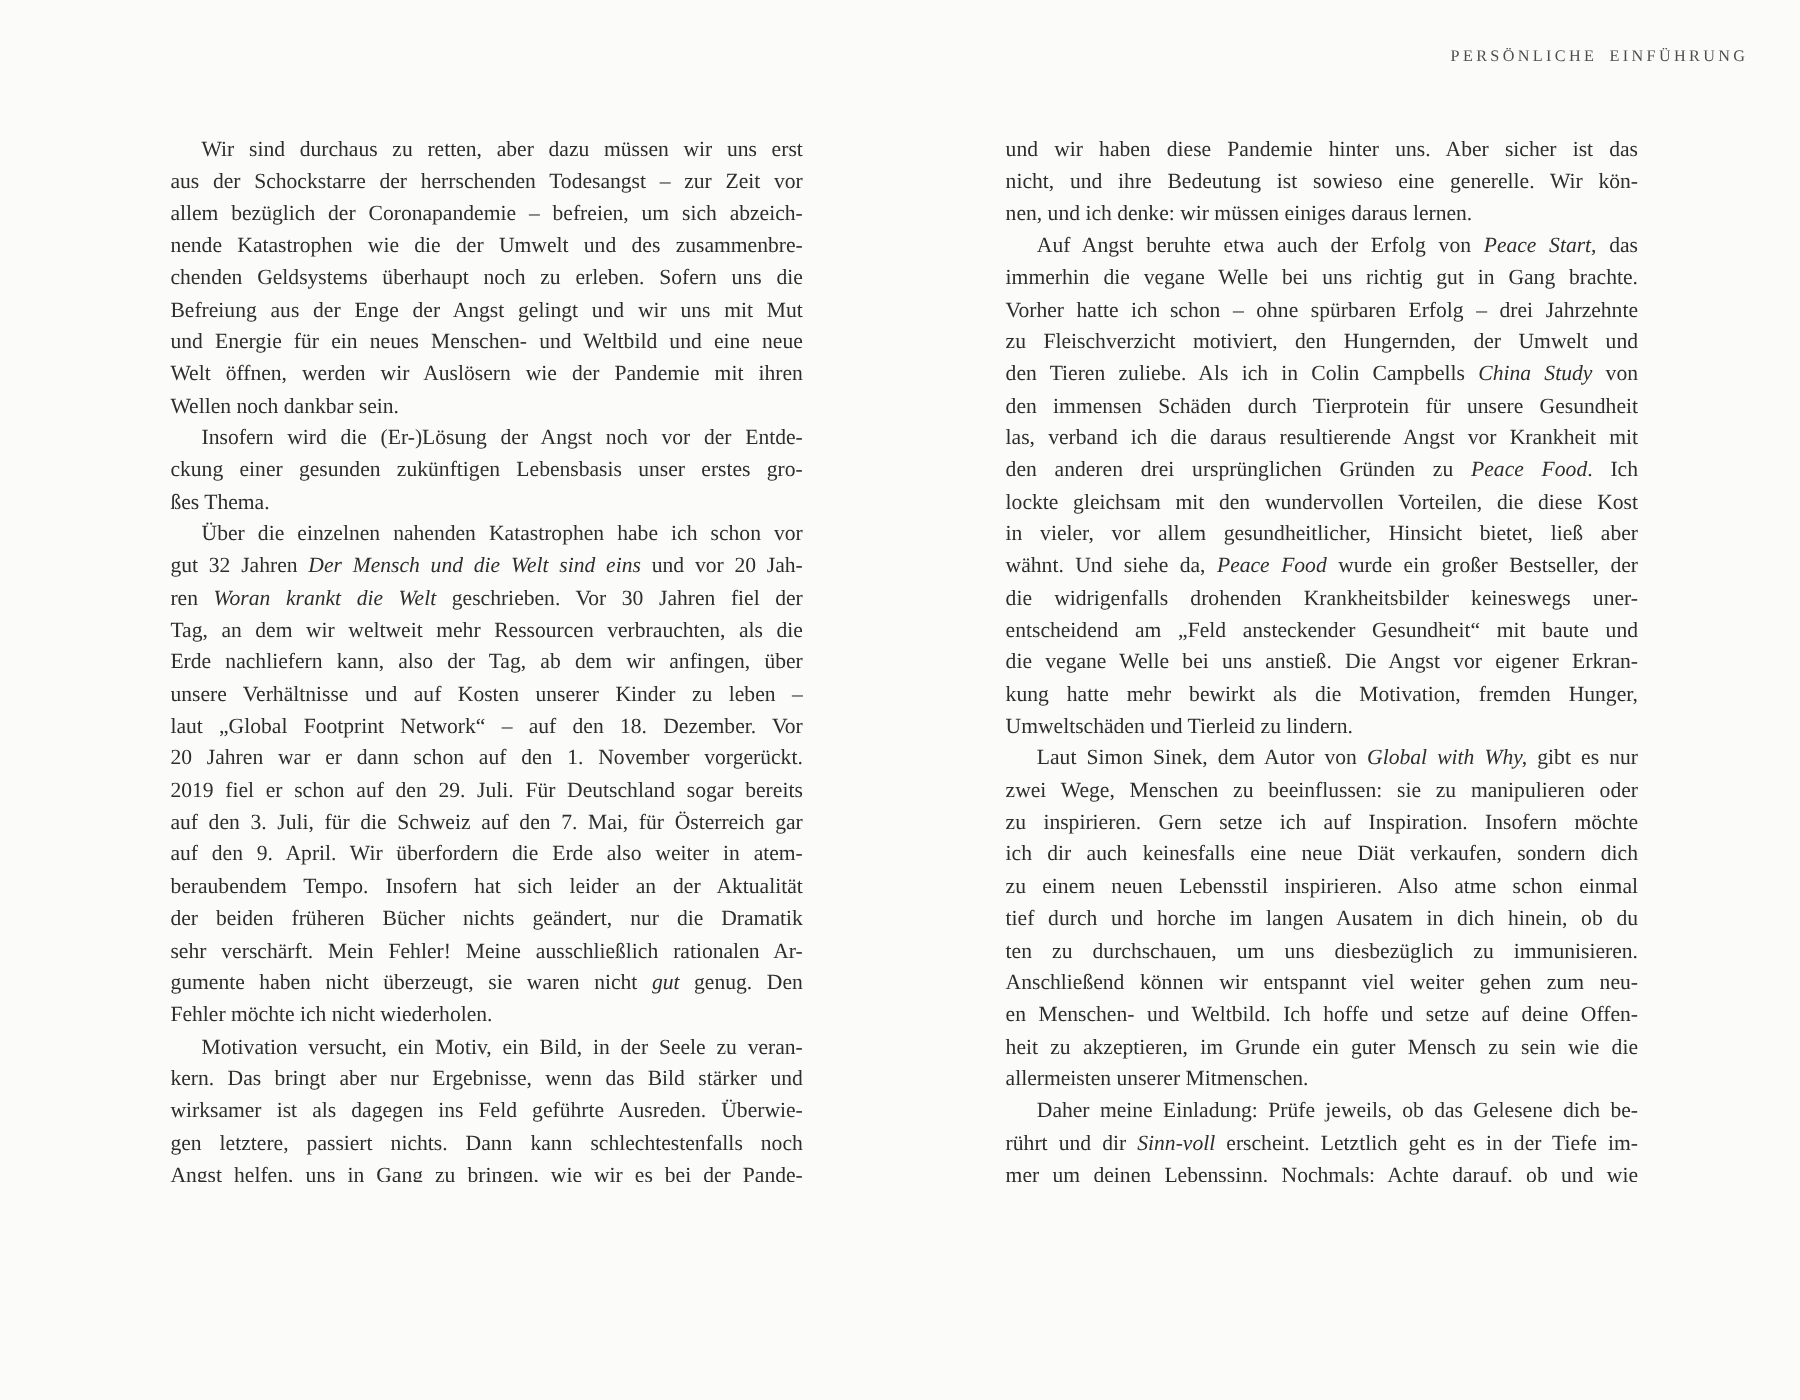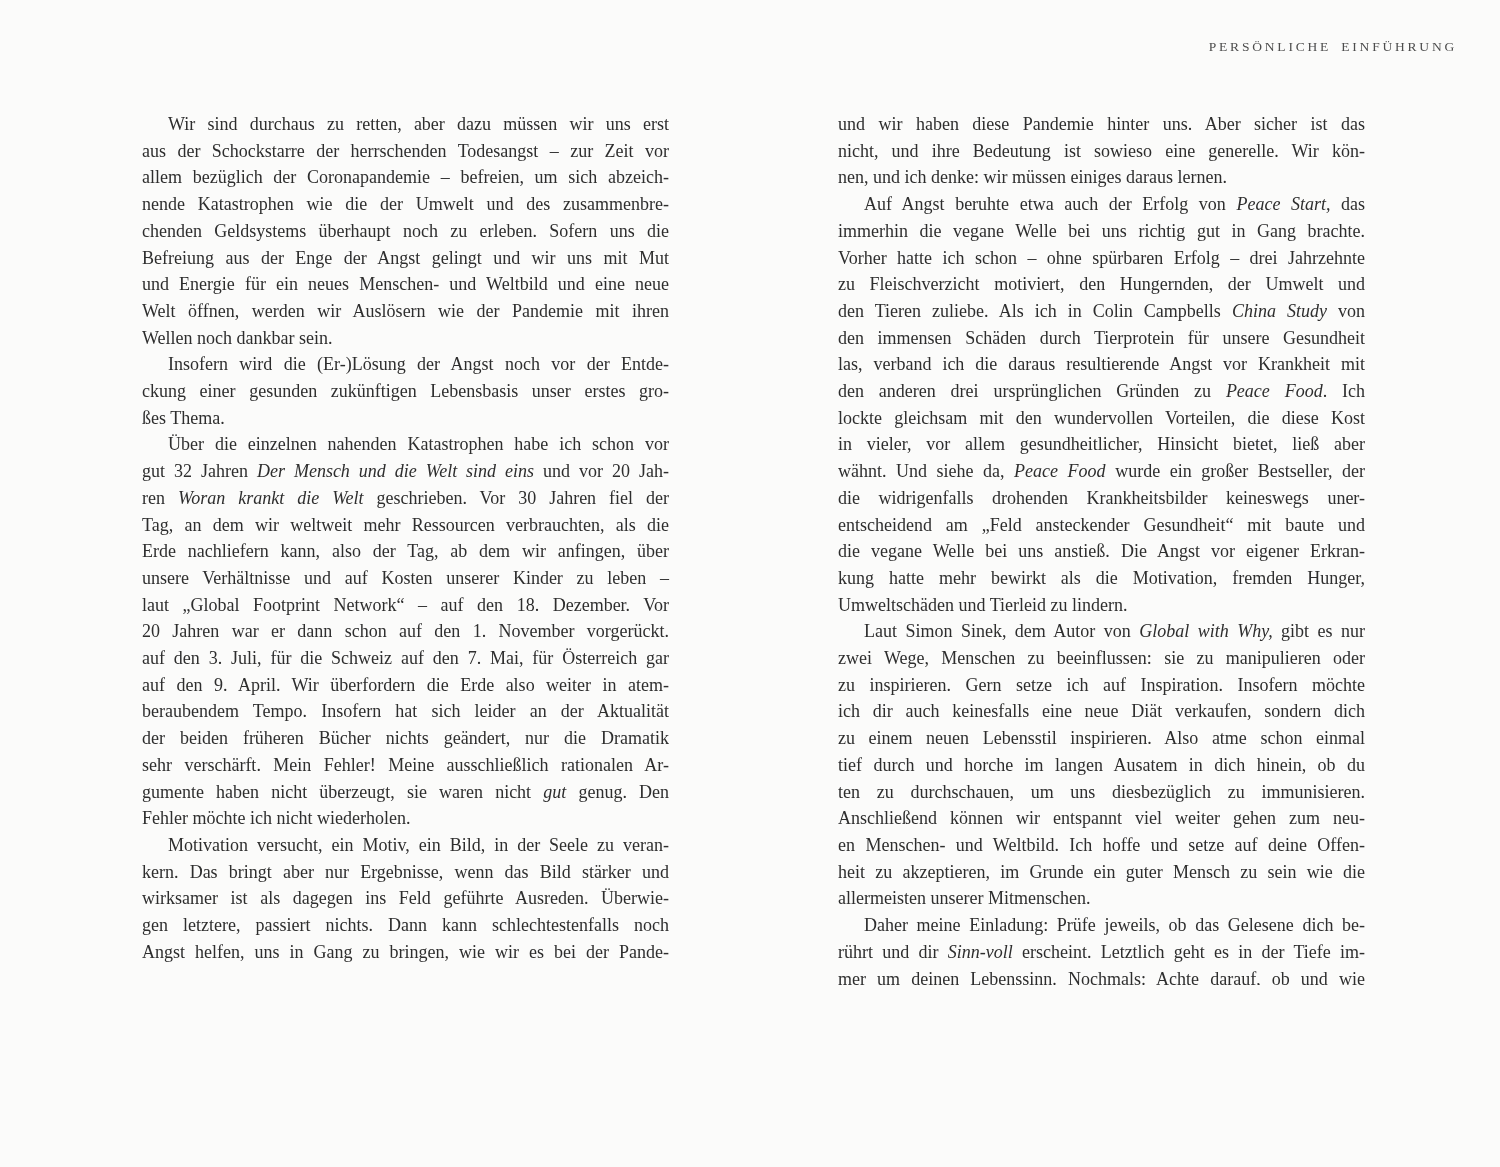--- a/index.html
+++ b/index.html
@@ -75,20 +75,21 @@
       <div class="line">ckung einer gesunden zukünftigen Lebensbasis unser erstes gro-</div>
       <div class="line para-end">ßes Thema.</div>
       <div class="line indent">Über die einzelnen nahenden Katastrophen habe ich schon vor</div>
       <div class="line">gut 32 Jahren <em>Der Mensch und die Welt sind eins</em> und vor 20 Jah-</div>
       <div class="line">ren <em>Woran krankt die Welt</em> geschrieben. Vor 30 Jahren fiel der</div>
       <div class="line">Tag, an dem wir weltweit mehr Ressourcen verbrauchten, als die</div>
       <div class="line">Erde nachliefern kann, also der Tag, ab dem wir anfingen, über</div>
       <div class="line">unsere Verhältnisse und auf Kosten unserer Kinder zu leben –</div>
       <div class="line">laut „Global Footprint Network“ – auf den 18. Dezember. Vor</div>
       <div class="line">20 Jahren war er dann schon auf den 1. November vorgerückt.</div>
+      <div class="line">2019 fiel er schon auf den 29. Juli. Für Deutschland sogar bereits</div>
       <div class="line">auf den 3. Juli, für die Schweiz auf den 7. Mai, für Österreich gar</div>
       <div class="line">auf den 9. April. Wir überfordern die Erde also weiter in atem-</div>
       <div class="line">beraubendem Tempo. Insofern hat sich leider an der Aktualität</div>
       <div class="line">der beiden früheren Bücher nichts geändert, nur die Dramatik</div>
       <div class="line">sehr verschärft. Mein Fehler! Meine ausschließlich rationalen Ar-</div>
       <div class="line">gumente haben nicht überzeugt, sie waren nicht <em>gut</em> genug. Den</div>
       <div class="line para-end">Fehler möchte ich nicht wiederholen.</div>
       <div class="line indent">Motivation versucht, ein Motiv, ein Bild, in der Seele zu veran-</div>
       <div class="line">kern. Das bringt aber nur Ergebnisse, wenn das Bild stärker und</div>
       <div class="line">wirksamer ist als dagegen ins Feld geführte Ausreden. Überwie-</div>

